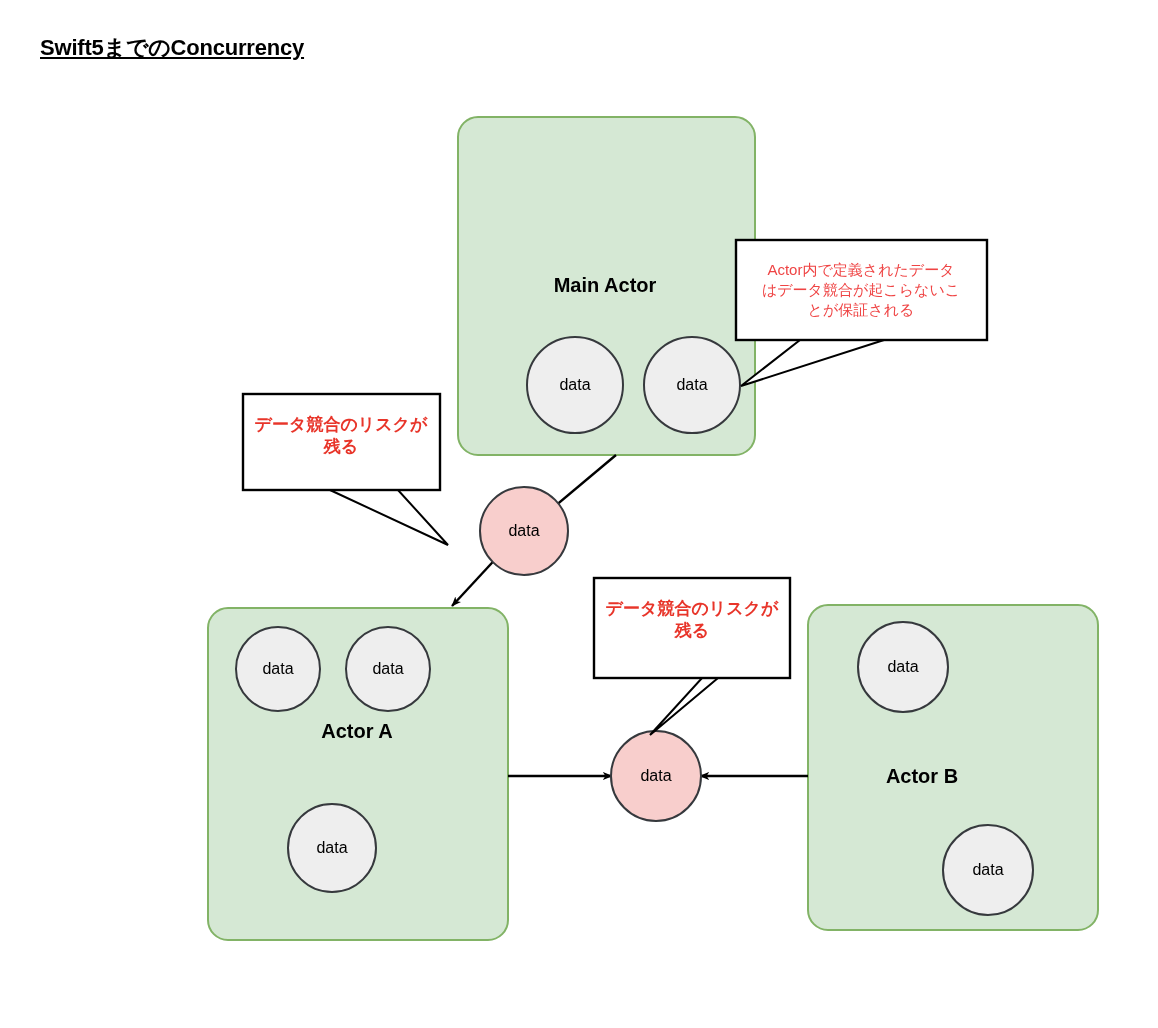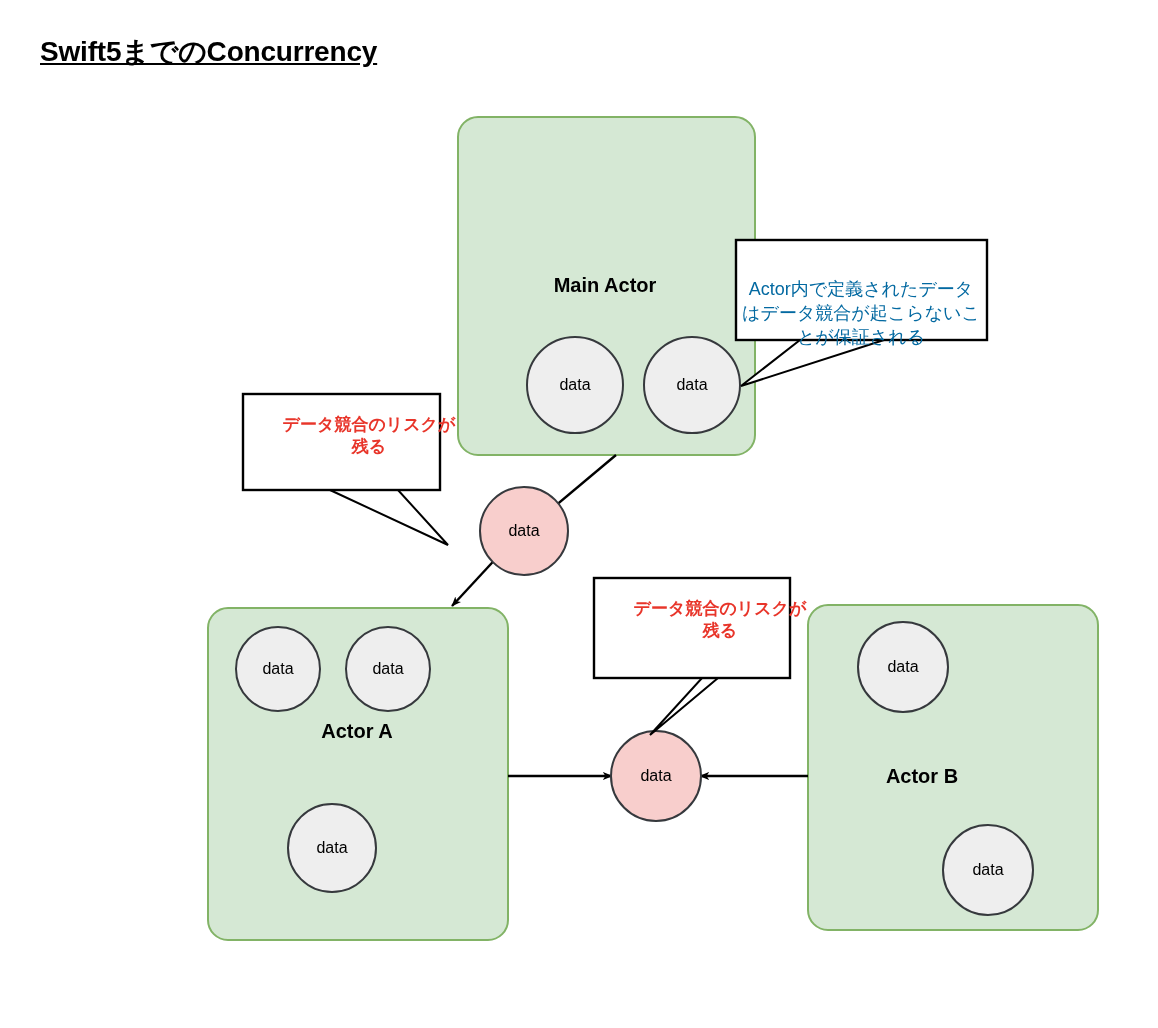--- a/index.html
+++ b/index.html
@@ -21,21 +21,21 @@
     width: 1158px;
     height: 1028px;
     background: #ffffff;
   }
 
   
   .title {
     position: absolute;
     left: 40px;
     top: 33px;
-    font-size: 28px;
+    font-size: 22px;
     font-weight: bold;
     color: #000000;
     text-decoration: underline;
     letter-spacing: -0.2px;
     white-space: nowrap;
   }
 
   
   #canvas {
     position: absolute;
@@ -57,30 +57,28 @@
   .actor-name { font-size: 20px; font-weight: bold; }
   .data-lbl   { font-size: 16px; }
 
   .callout-text {
     position: absolute;
     text-align: center;
     line-height: 1.32;
     transform: translate(-50%, -50%);
   }
   .callout-text.black {
-    color: #0369a1;
-    font-size: 18px;
+    color: #ef4444;
+    font-size: 15px;
     font-weight: normal;
-    margin-top: 24px;
   }
   .callout-text.red {
     color: #e8352a;
     font-size: 17px;
     font-weight: bold;
-    margin-left: 28px;
   }
 </style>
 </head>
 <body>
 
 <div id="slide">
 
   <div class="title">Swift5までのConcurrency</div>
 
   <svg id="canvas" viewBox="0 0 1158 1028">

